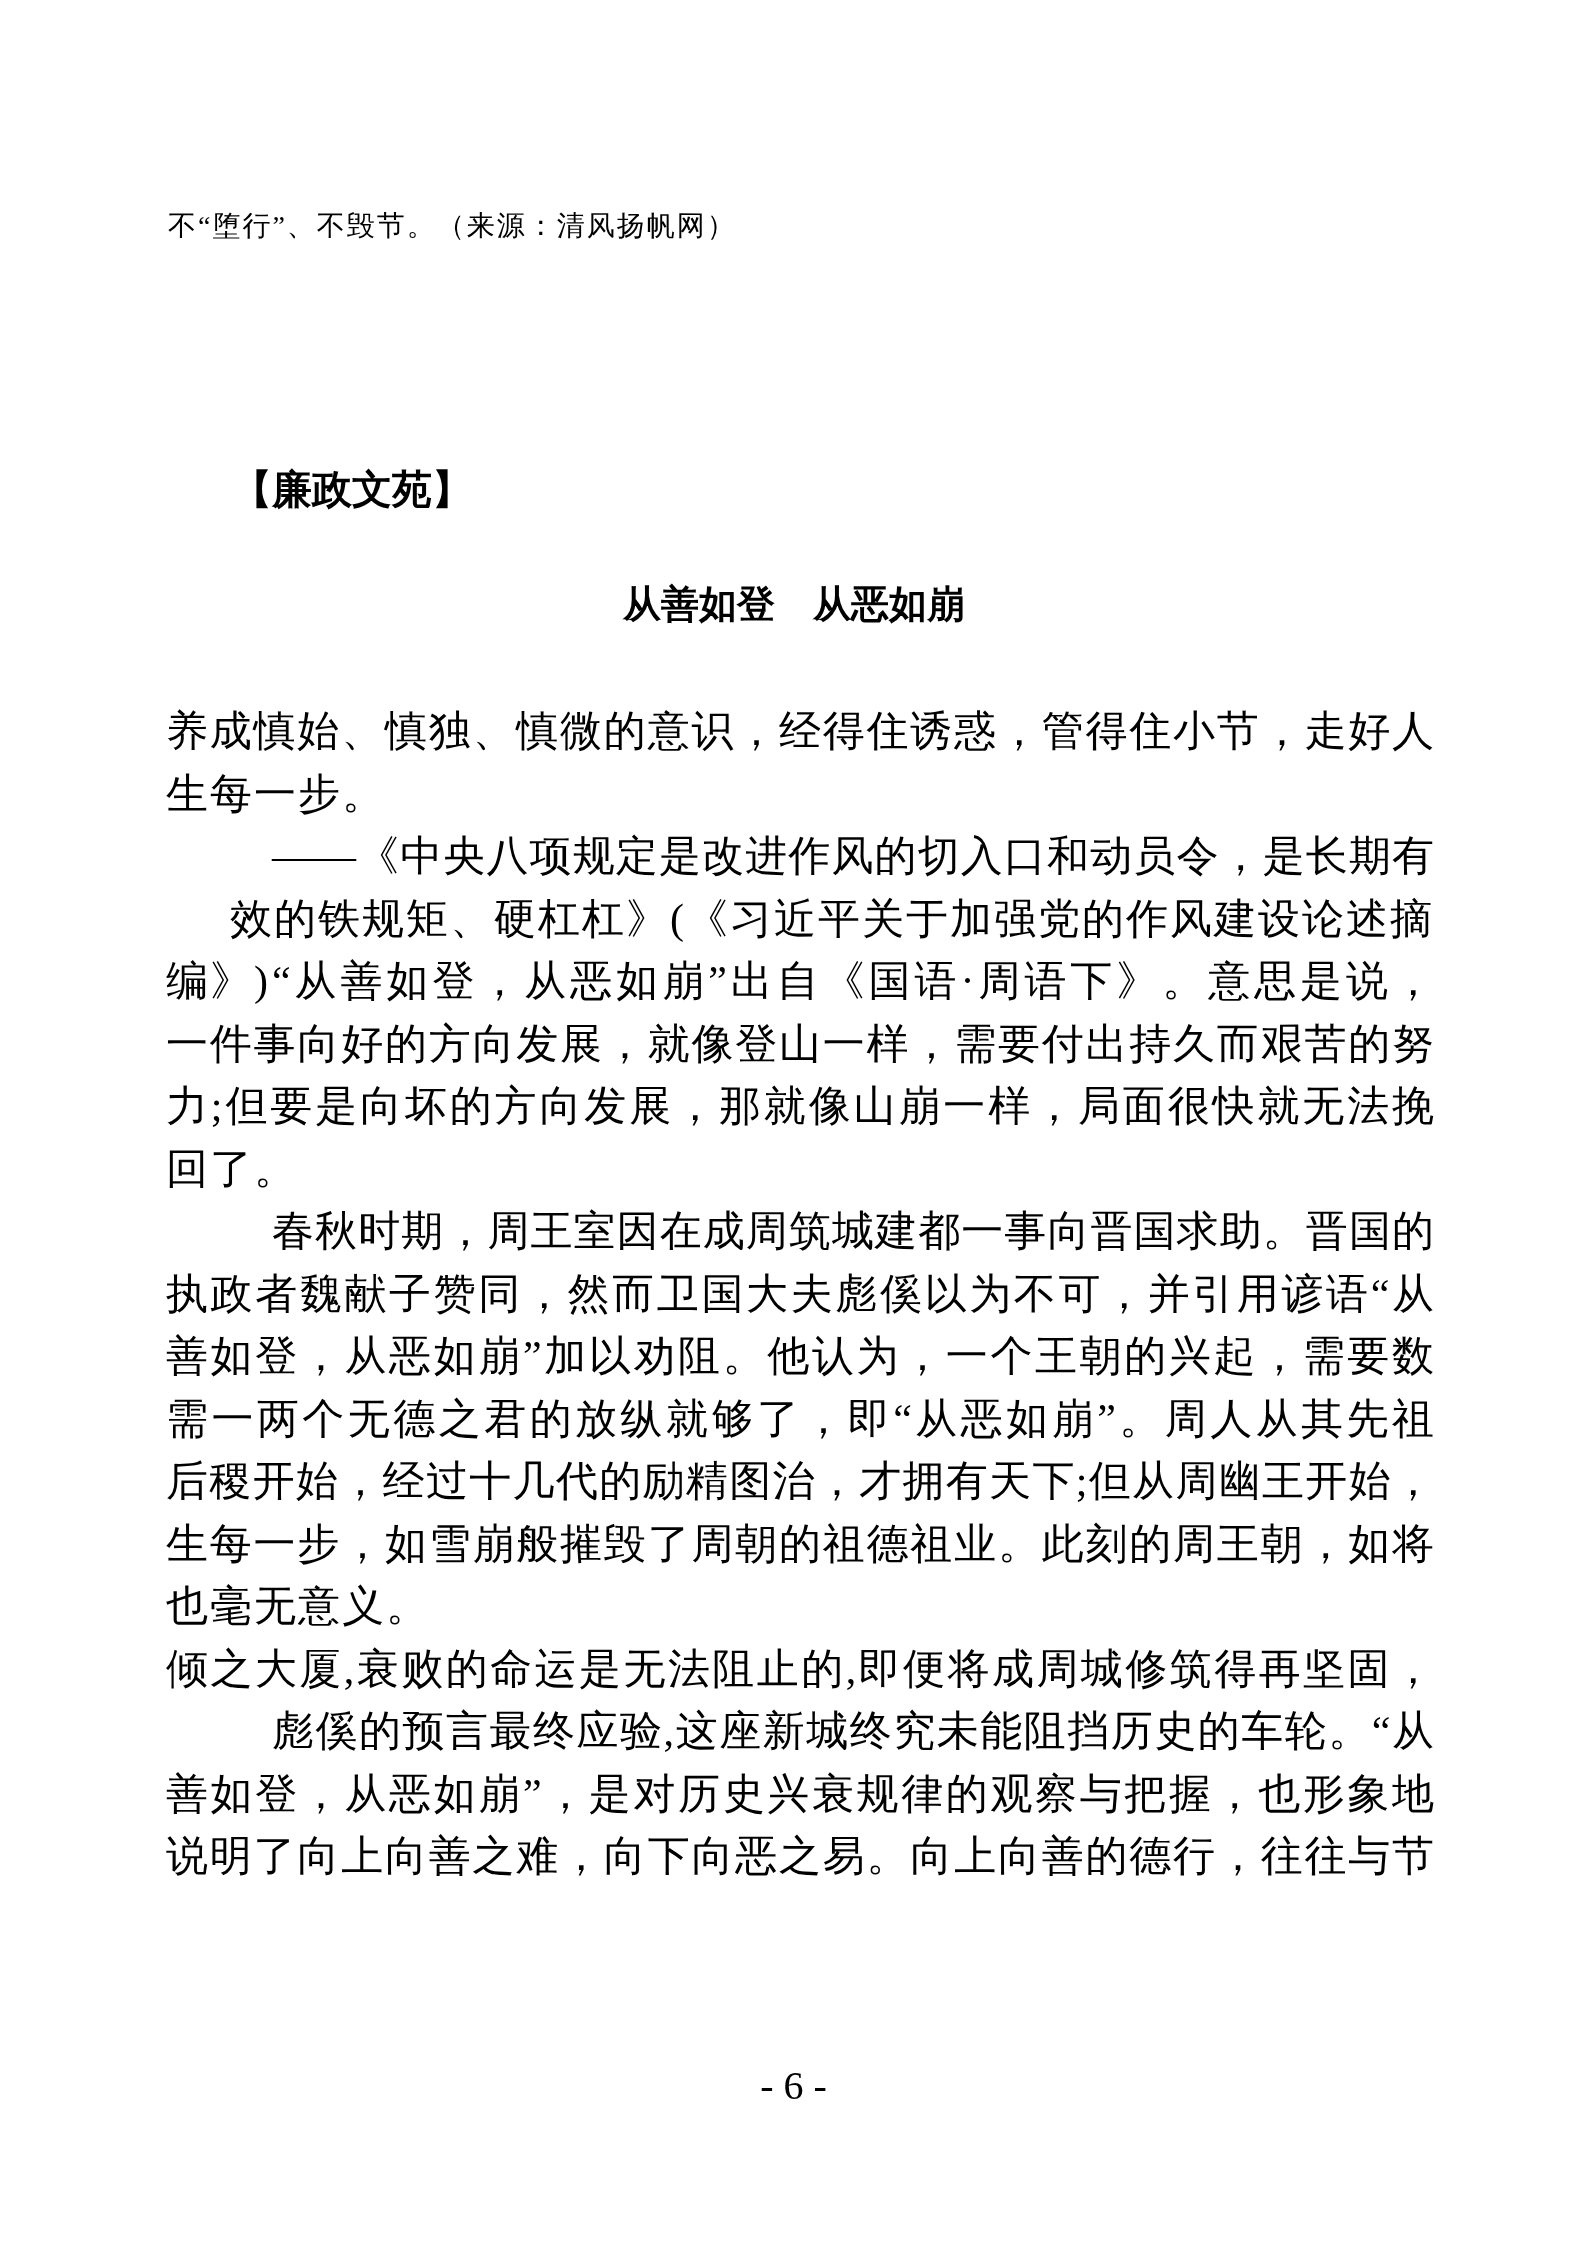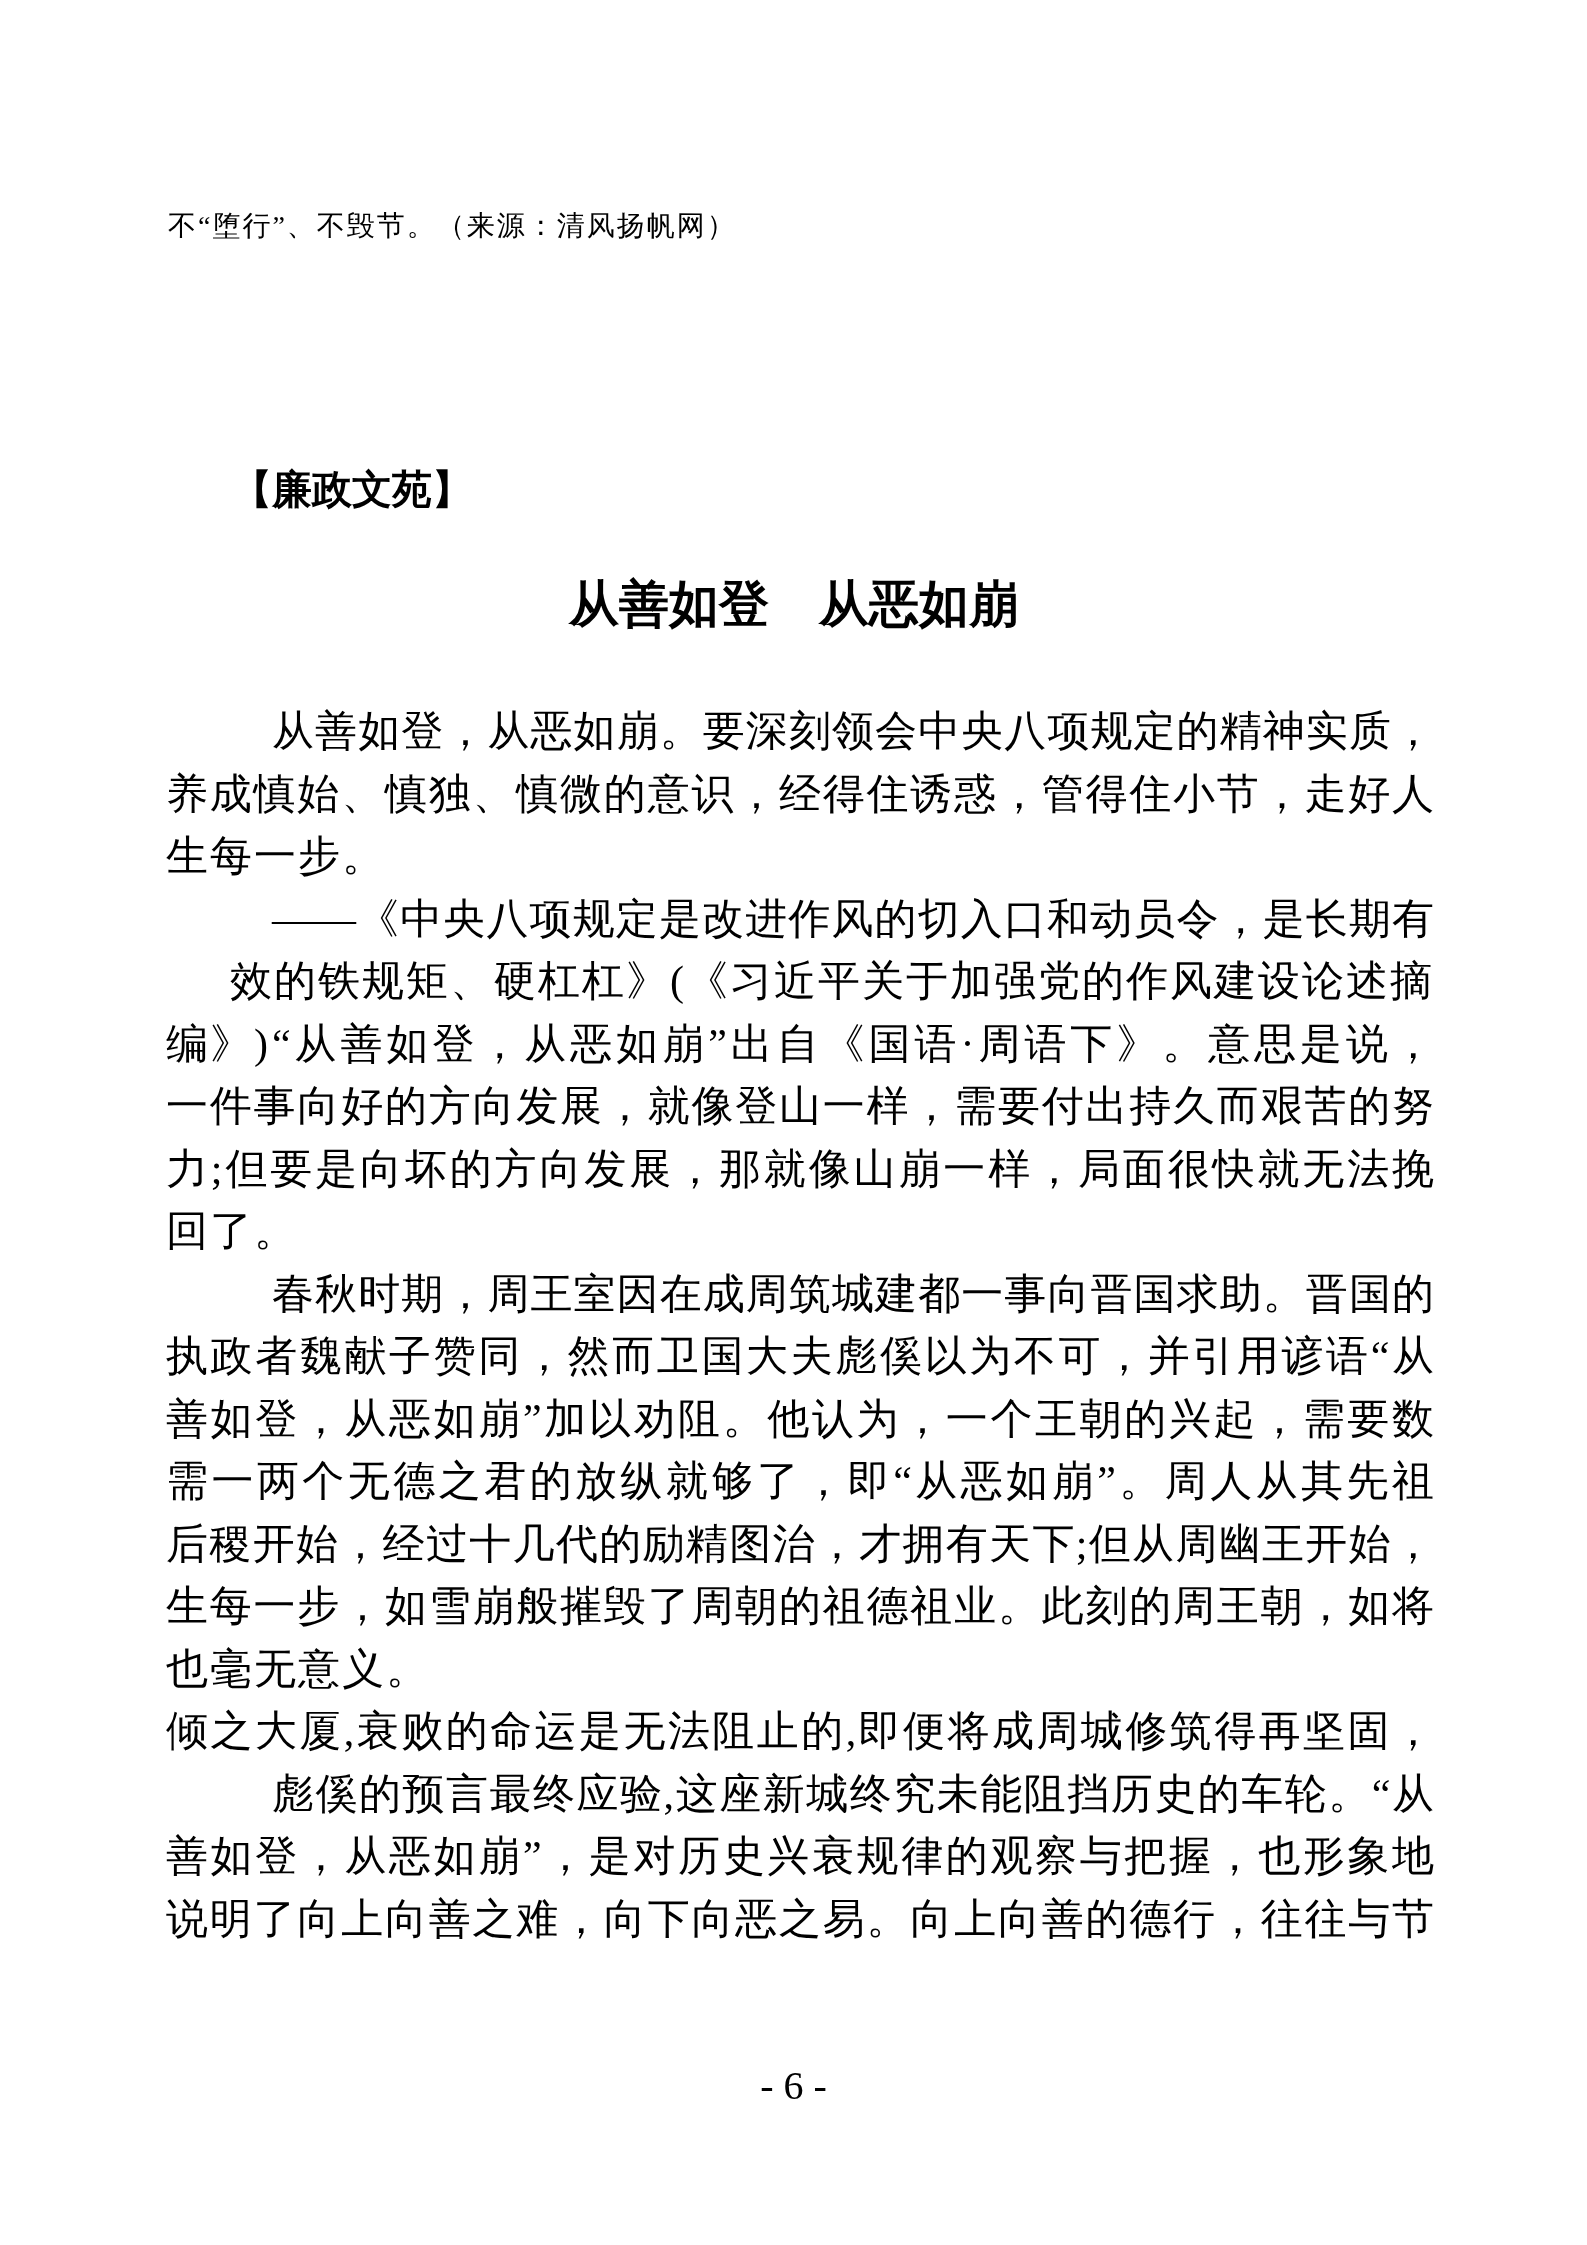--- a/index.html
+++ b/index.html
@@ -33,21 +33,21 @@
     font-size: 40px;
     font-weight: bold;
     line-height: 60px;
   }
   .article-title {
     position: absolute;
     left: 160px;
     top: 572px;
     width: 1268px;
     text-align: center;
-    font-size: 50px;
+    font-size: 38px;
     font-weight: bold;
     line-height: 64px;
   }
   .body-block {
     position: absolute;
     left: 166px;
     top: 700px;
     width: 1268px;
     font-size: 42px;
   }
@@ -81,21 +81,20 @@
 
 <div class="page">
 
   <div class="leading-line">不“堕行”、不毁节。（来源：清风扬帆网）</div>
 
   <div class="section-header">【廉政文苑】</div>
 
   <div class="article-title">从善如登　从恶如崩</div>
 
   <div class="body-block">
-    <div class="line indent">从善如登，从恶如崩。要深刻领会中央八项规定的精神实质，</div>
     <div class="line">养成慎始、慎独、慎微的意识，经得住诱惑，管得住小节，走好人</div>
     <div class="line end">生每一步。</div>
     <div class="line indent">——《中央八项规定是改进作风的切入口和动员令，是长期有</div>
     <div class="line end">效的铁规矩、硬杠杠》(《习近平关于加强党的作风建设论述摘编》)</div>
     <div class="line indent">“从善如登，从恶如崩”出自《国语·周语下》。意思是说，</div>
     <div class="line">一件事向好的方向发展，就像登山一样，需要付出持久而艰苦的努</div>
     <div class="line">力;但要是向坏的方向发展，那就像山崩一样，局面很快就无法挽</div>
     <div class="line end">回了。</div>
     <div class="line indent">春秋时期，周王室因在成周筑城建都一事向晋国求助。晋国的</div>
     <div class="line">执政者魏献子赞同，然而卫国大夫彪傒以为不可，并引用谚语“从</div>

